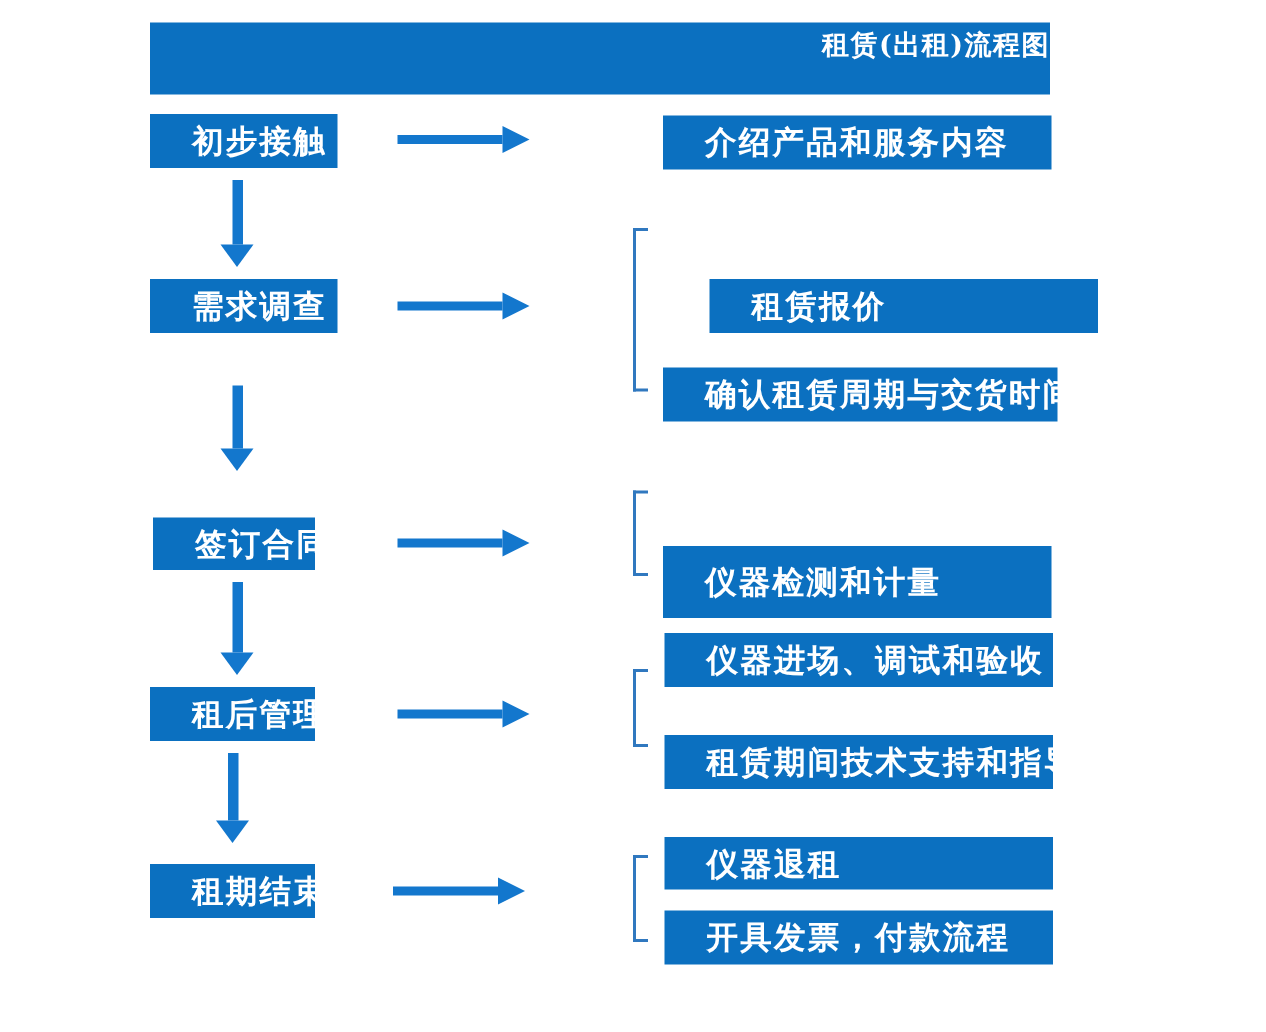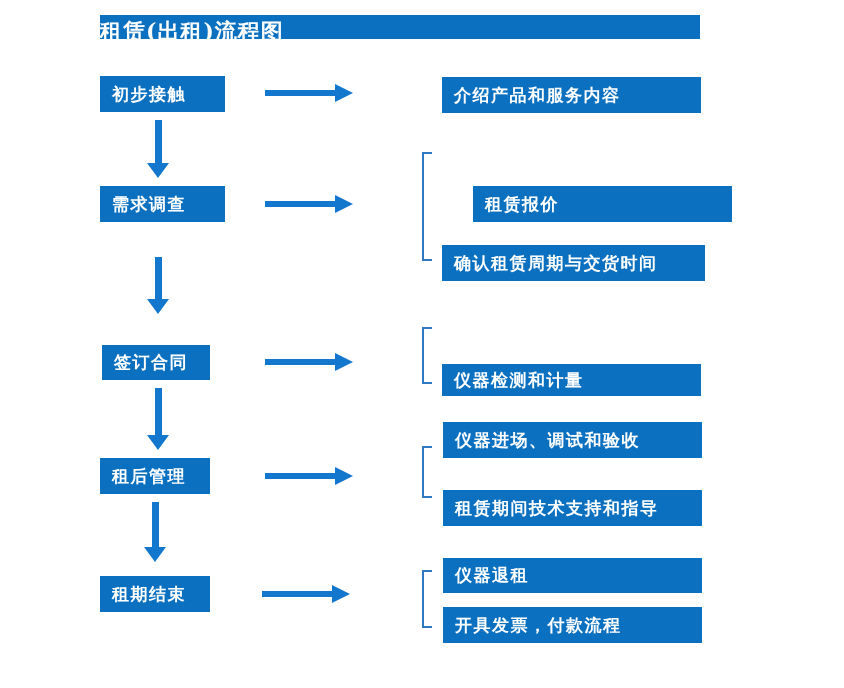--- a/index.html
+++ b/index.html
@@ -17,40 +17,40 @@
     position: relative;
     width: 844px;
     height: 688px;
     background: var(--bg);
     overflow: hidden;
   }
 
   .banner {
     position: absolute;
     left: 100px; top: 15px;
-    width: 600px; height: 24px;
+    width: 600px; height: 48px;
     background: var(--box-blue);
     color: var(--text-white);
     font-weight: bold;
-    font-size: 22px;
+    font-size: 18px;
     line-height: 32px;
-    text-align: left;
+    text-align: right;
     letter-spacing: 1px;
   }
 
   .stepbox, .outbox {
     position: absolute;
     background: var(--box-blue);
     color: var(--text-white);
     font-weight: bold;
-    font-size: 17px;
+    font-size: 21px;
     letter-spacing: 1.5px;
     display: flex;
     align-items: center;
-    padding-left: 12px;
+    padding-left: 28px;
     white-space: nowrap;
   }
 
   
   .harrow {
     position: absolute;
     display: flex;
     align-items: center;
     width: 88px; height: 18px;
   }
@@ -168,21 +168,21 @@
     <span>介绍产品和服务内容</span>
   </div>
 
   <div class="outbox" style="left:442px; top:186px; width:259px; height:36px;margin-left:31px;">
     <span>租赁报价</span>
   </div>
   <div class="outbox" style="left:442px; top:245px; width:263px; height:36px;">
     <span>确认租赁周期与交货时间</span>
   </div>
 
-  <div class="outbox" style="left:442px; top:364px; width:259px; height:32px;">
+  <div class="outbox" style="left:442px; top:364px; width:259px; height:48px;">
     <span>仪器检测和计量</span>
   </div>
 
   <div class="outbox" style="left:443px; top:422px; width:259px; height:36px;">
     <span>仪器进场、调试和验收</span>
   </div>
   <div class="outbox" style="left:443px; top:490px; width:259px; height:36px;">
     <span>租赁期间技术支持和指导</span>
   </div>
 

